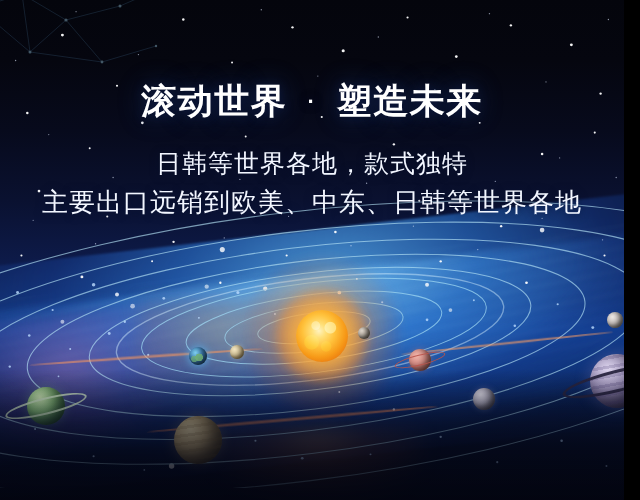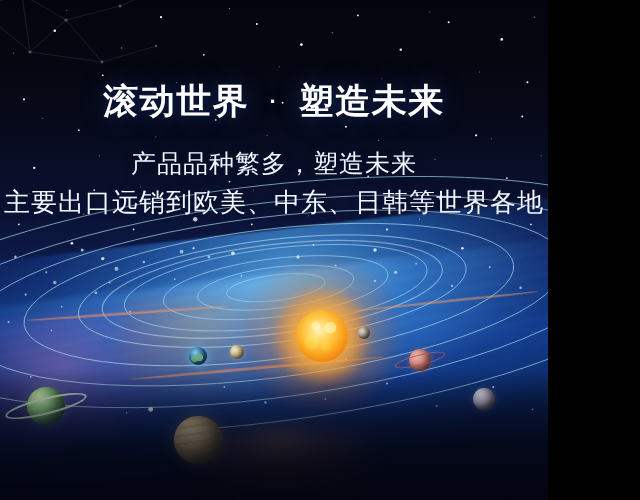--- a/index.html
+++ b/index.html
@@ -6,21 +6,21 @@
 
   html, body {
     width:640px; height:500px;
     background:#000;
     font-family:"Liberation Sans", sans-serif;
     overflow:hidden;
   }
 
   #banner {
     position:relative;
-    width:548px; height:500px;
+    width:624px; height:500px;
     overflow:hidden;
     background:#404040;
   }
 
   
   .sky {
     position:absolute; inset:0;
     background:
       linear-gradient(180deg,
         #04050c   0%,
@@ -491,18 +491,18 @@
   <div class="planet" style="left:607px; top:312px; width:16px; height:16px;
               background:radial-gradient(circle at 34% 30%, #ece7e3 0%, #c6bfbb 44%, #8d8681 74%, #443f3c 100%);
               box-shadow:inset -3px -2px 5px rgba(0,0,0,.55);"></div>
 
   <div class="copy">
     <h1 id="headline">
       <span>滚动世界</span>
       <span class="sep">·</span>
       <span>塑造未来</span>
     </h1>
-    <div id="sub1">产品品种繁多，塑造未来</div>
+    <div id="sub1">日韩等世界各地，款式独特</div>
     <div id="sub2">主要出口远销到欧美、中东、日韩等世界各地</div>
   </div>
 
   <div class="plane-shadow"></div>
 </div>
 
 </body></html>

